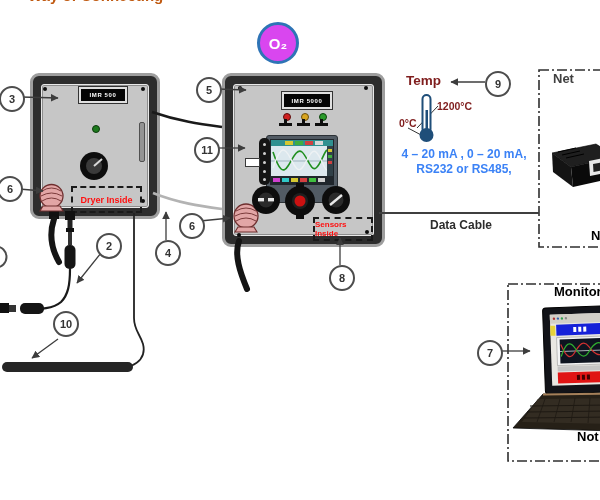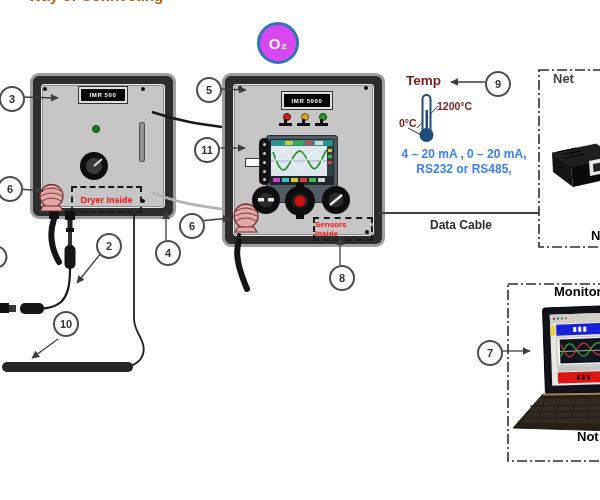--- a/index.html
+++ b/index.html
@@ -44,21 +44,21 @@
 </style>
 </head>
 <body>
 
 <div class="canvas">
 
   <div class="clipped-title">Way of Connecting</div>
 
   <div class="badge o2">O₂</div>
 
-  <div class="device" style="left:30px;top:73px;width:124px;height:140px;padding-left:16px;">
+  <div class="device" style="left:30px;top:73px;width:124px;height:140px;">
     <div class="panel"></div>
     <div class="plate" style="left:46px;top:11px;width:44px;height:12px;">IMR 500</div>
     <div class="screw" style="left:10px;top:11px;"></div>
     <div class="screw" style="left:108px;top:11px;"></div>
     <div class="screw" style="left:10px;top:123px;"></div>
     <div class="screw" style="left:108px;top:123px;"></div>
     <div class="led-dot" style="left:59px;top:49px;background:#1d7a1d;border:1px solid #0c3a0c;"></div>
     <div class="slot" style="left:106px;top:46px;height:38px;"></div>
     <div class="inside-box" style="left:38px;top:110px;width:67px;height:23px;font-size:9px;">Dryer Inside</div>
   </div>

